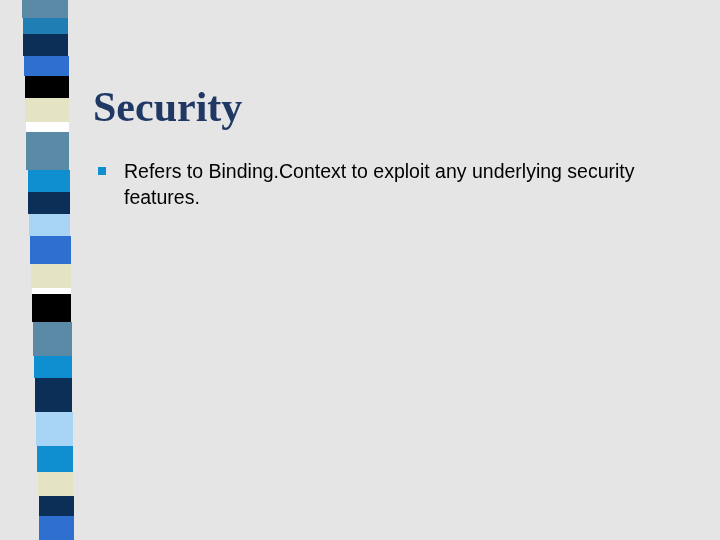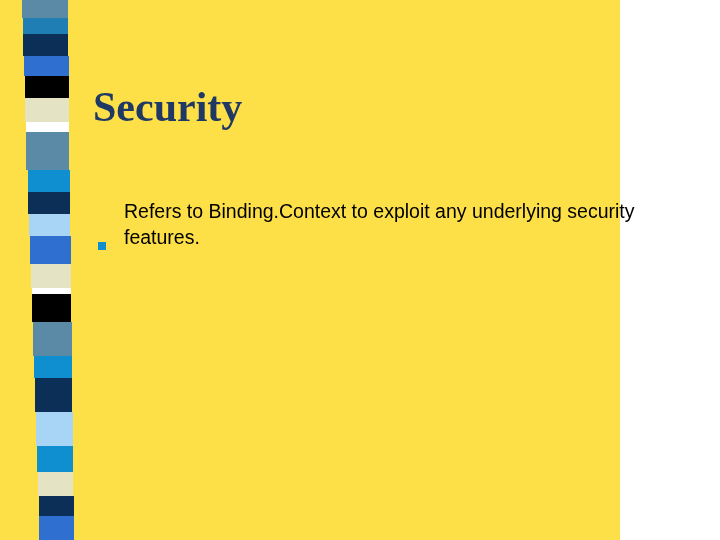--- a/index.html
+++ b/index.html
@@ -8,23 +8,23 @@
   }
   body {
     width: 720px;
     height: 540px;
     background: #ffffff;
     font-family: "Liberation Sans", sans-serif;
     overflow: hidden;
   }
   .slide {
     position: relative;
-    width: 620px;
+    width: 720px;
     height: 540px;
-    background: #fde047;
+    background: #e5e5e5;
   }
   
   .side-band {
     position: absolute;
     left: 0;
     top: 0;
     width: 90px;
     height: 540px;
     overflow: hidden;
   }
@@ -45,23 +45,22 @@
     letter-spacing: 0px;
   }
   .body-list {
     position: absolute;
     left: 98px;
     top: 158px;
     width: 570px;
   }
   .bullet-row {
     display: flex;
-    align-items: flex-end;
+    align-items: flex-start;
     margin-bottom: 0px;
-    margin-top: 40px;
   }
   .bullet-marker {
     flex: 0 0 auto;
     width: 26px;
     padding-top: 9px;
     color: #1f9ad6;
   }
   .bullet-marker .sq {
     display: block;
     width: 8px;

